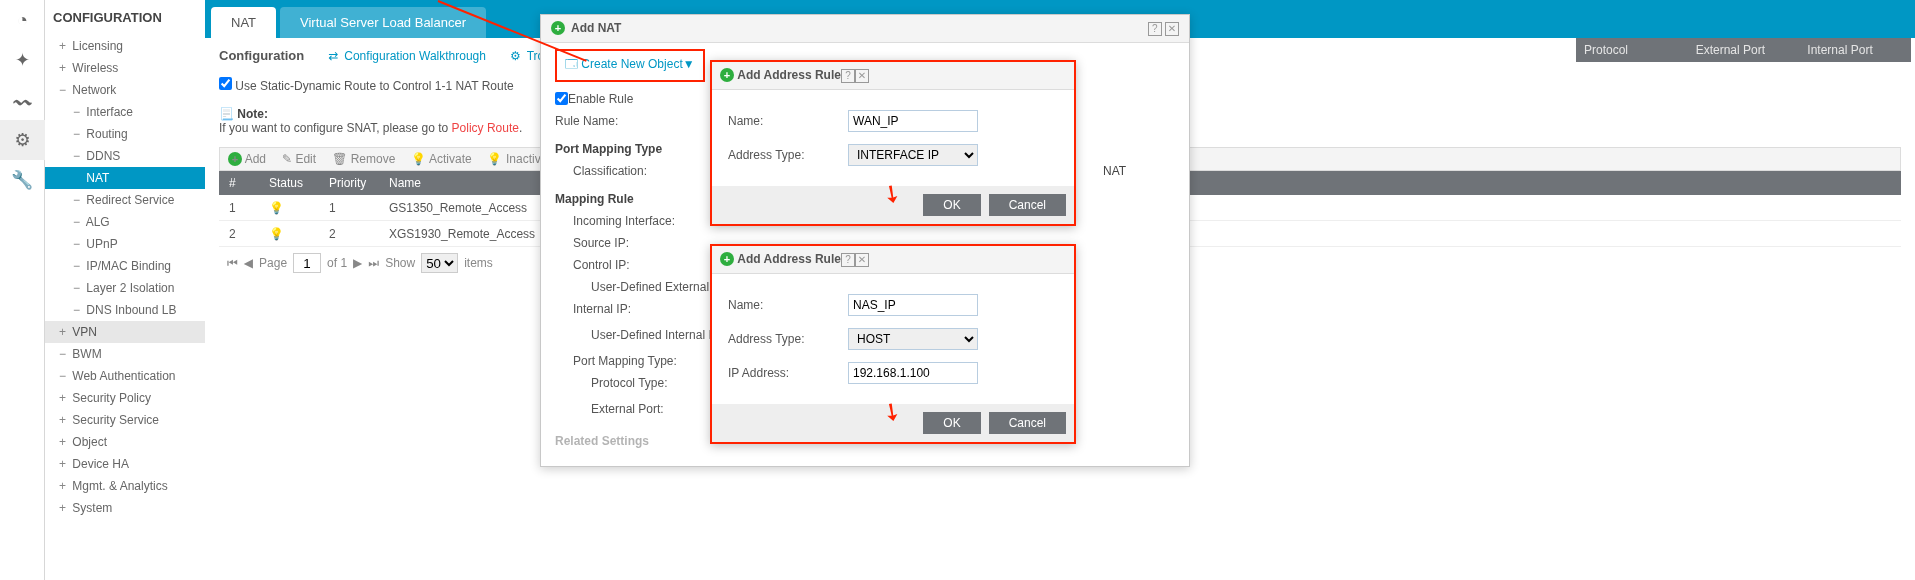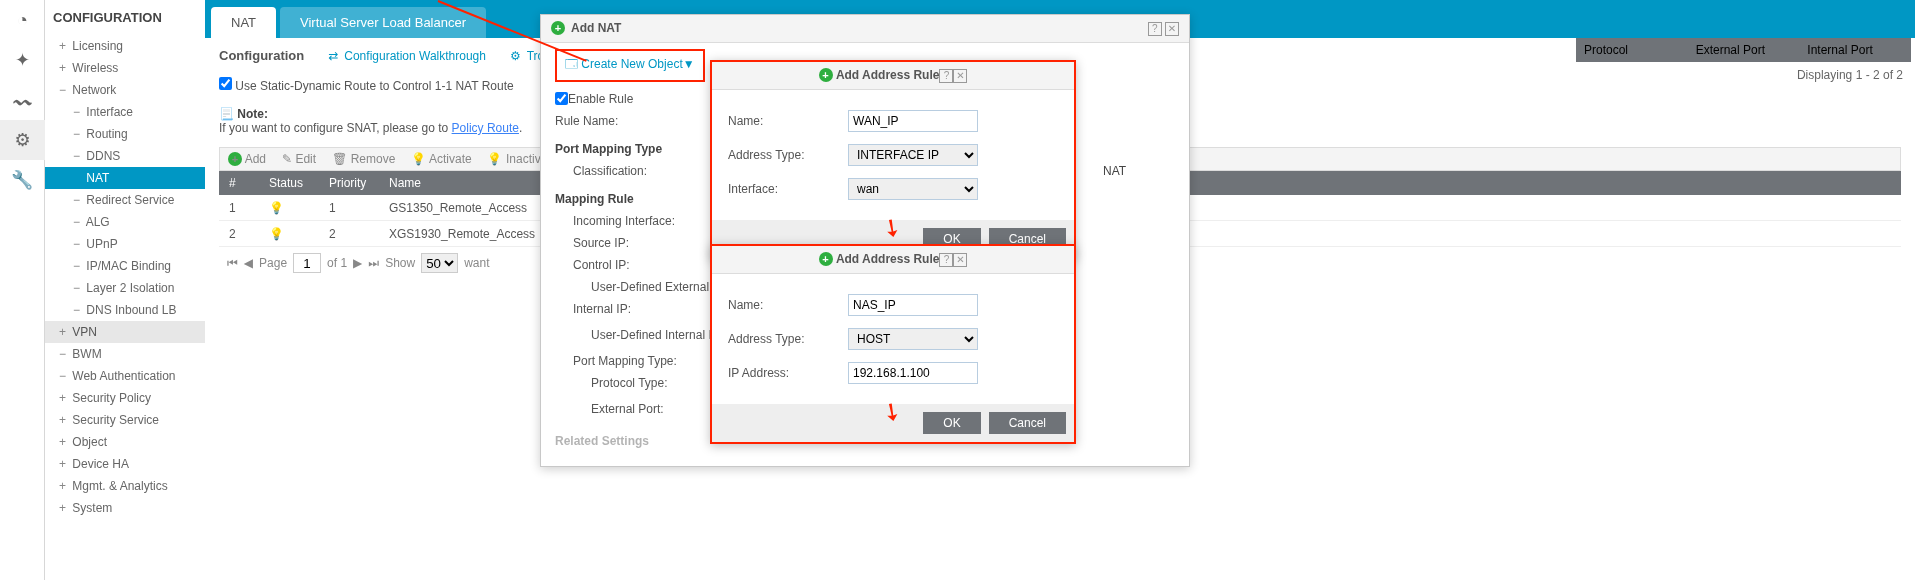--- a/index.html
+++ b/index.html
@@ -19,34 +19,34 @@
 .tabbar{height:38px;padding-left:6px;display:flex;align-items:flex-end}
 .tab{background:rgba(255,255,255,.25);color:#fff;padding:8px 20px;border-radius:4px 4px 0 0;margin-right:4px;font-size:13px}
 .tab.active{background:#fff;color:#555}
 .page{position:absolute;left:0;right:0;top:38px;bottom:0;background:#fff;padding:10px 14px}
 .toolbar{display:flex;align-items:center;gap:24px;padding-bottom:6px}
 .toolbar .t-title{font-weight:bold;font-size:13px}
 .toolbar .t-link{color:#0097c4;display:flex;align-items:center;gap:6px}
 .chk-row{padding:8px 0}
 .note{background:#fff;padding:6px 0}
 .note b{color:#444}
-.note .lnk{color:#3b82f6;text-decoration:underline}
+.note .lnk{color:#ef4444;}
 .grid-bar{background:#f4f4f4;border:1px solid #dcdcdc;padding:4px 8px;display:flex;gap:16px;align-items:center;margin-top:6px}
 .grid-bar span{color:#888}
 .grid-bar .add{color:#2eae3f}
 .grid-head{background:#6f7378;color:#fff;display:flex;height:24px;align-items:center;font-size:12px}
 .grid-head div{padding:0 10px}
 .grid-row{display:flex;height:26px;align-items:center;border-bottom:1px solid #eee;background:#fff}
 .grid-row div{padding:0 10px}
 .pager{padding:6px 8px;color:#888;display:flex;align-items:center;gap:6px}
 .pager input{width:28px;height:20px;border:1px solid #ccc;text-align:center}
 .pager select{height:20px;border:1px solid #ccc}
 .bulb{color:#f5a623}
 .right-grid{position:absolute;right:4px;top:0;width:335px}
-.right-grid .rh{background:#6f7378;color:#000000;display:flex;height:24px;align-items:center}
+.right-grid .rh{background:#6f7378;color:#e5e5e5;display:flex;height:24px;align-items:center}
 .right-grid .rh div{flex:1;padding:0 8px}
 .right-grid .rr{display:flex;height:26px;align-items:center;border-bottom:1px solid #eee}
 .right-grid .rr div{flex:1;padding:0 8px}
 .right-grid .link{color:#0097c4}
 .right-grid .disp{text-align:right;padding:6px 8px;color:#666}
 
 .addnat{position:absolute;left:540px;top:14px;width:650px;background:#fff;border:1px solid #c8c8c8;box-shadow:0 2px 10px rgba(0,0,0,.2)}
 .dlg-title{background:#f4f4f4;border-bottom:1px solid #dcdcdc;padding:6px 10px;display:flex;align-items:center;justify-content:space-between}
 .dlg-title .left{display:flex;align-items:center;gap:6px}
 .plus{display:inline-block;width:14px;height:14px;border-radius:50%;background:#2eae3f;color:#fff;text-align:center;line-height:14px;font-size:11px;font-weight:bold}
@@ -57,21 +57,21 @@
 .field-row{display:flex;align-items:center;padding:4px 0}
 .field-row label{width:190px;color:#555}
 .field-row .val{color:#444}
 .sect{font-weight:bold;color:#444;padding:10px 0 4px 0}
 .indent{padding-left:18px}
 .inp{border:1px solid #f20;height:22px;width:110px}
 .inp.plain{border:1px solid #ccc}
 .err{display:inline-block;width:14px;height:14px;border-radius:50%;background:#c0392b;color:#fff;text-align:center;line-height:14px;font-size:10px;margin-left:6px}
 
 .modal{position:absolute;width:366px;background:#fff;border:2px solid #f20;box-shadow:0 2px 10px rgba(0,0,0,.25)}
-.modal .mtitle{background:#f4f4f4;border-bottom:1px solid #dcdcdc;padding:6px 8px;display:flex;justify-content:center;align-items:center}
+.modal .mtitle{background:#f4f4f4;border-bottom:1px solid #dcdcdc;padding:6px 8px;display:flex;justify-content:flex-start;align-items:center}
 .modal .mbody{padding:14px 16px}
 .modal .mrow{display:flex;align-items:center;padding:6px 0}
 .modal .mrow label{width:120px}
 .modal input,.modal select{border:1px solid #b8cde0;height:22px;width:130px;padding:0 4px;font-size:12px}
 .modal .mbtns{background:#eee;padding:8px;display:flex;justify-content:flex-end;gap:8px;position:relative}
 .modal .btn{background:#6f7378;color:#fff;border:none;padding:4px 20px;font-size:12px;cursor:pointer}
 .arrow{position:absolute;color:#f20;font-size:24px;pointer-events:none}
 .redline{position:absolute;width:220px;height:2px;background:#f20;transform-origin:left center}
 </style>
 </head>
@@ -169,32 +169,31 @@
     <div class="pager">
       <span>⏮</span>
       <span>◀</span>
       <span>Page</span>
       <input value="1" style="">
       <span>of 1</span>
       <span>▶</span>
       <span>⏭</span>
       <span>Show</span>
       <select><option>50</option></select>
-      <span>want</span>
+      <span>items</span>
     </div>
 
     <div class="right-grid">
       <div class="rh">
         <div>Protocol</div>
         <div>External Port</div>
         <div>Internal Port</div>
       </div>
       <div id="right-rows">
         </div>
-      <div class="disp">Displaying 1 - 2 of 2</div>
     </div>
   </div>
 </div>
 
 <div class="addnat">
   <div class="dlg-title">
     <span class="left">
         <span class="plus">+</span>
       <b>Add NAT</b>
       </span>
@@ -260,24 +259,20 @@
   </div>
   <div class="mbody">
     <div class="mrow">
         <label>Name:</label>
         <input value="WAN_IP" style="">
       </div>
     <div class="mrow">
         <label>Address Type:</label>
         <select><option>INTERFACE IP</option></select>
       </div>
-    <div class="mrow">
-        <label>Interface:</label>
-        <select><option>wan</option></select>
-      </div>
   </div>
   <div class="mbtns">
     <span class="arrow" style="left:170px;top:-6px;transform:rotate(35deg)">➘</span>
     <button class="btn">OK</button>
     <button class="btn">Cancel</button>
   </div>
 </div>
 
 <div class="modal" style="left:710px;top:244px">
   <div class="mtitle">

